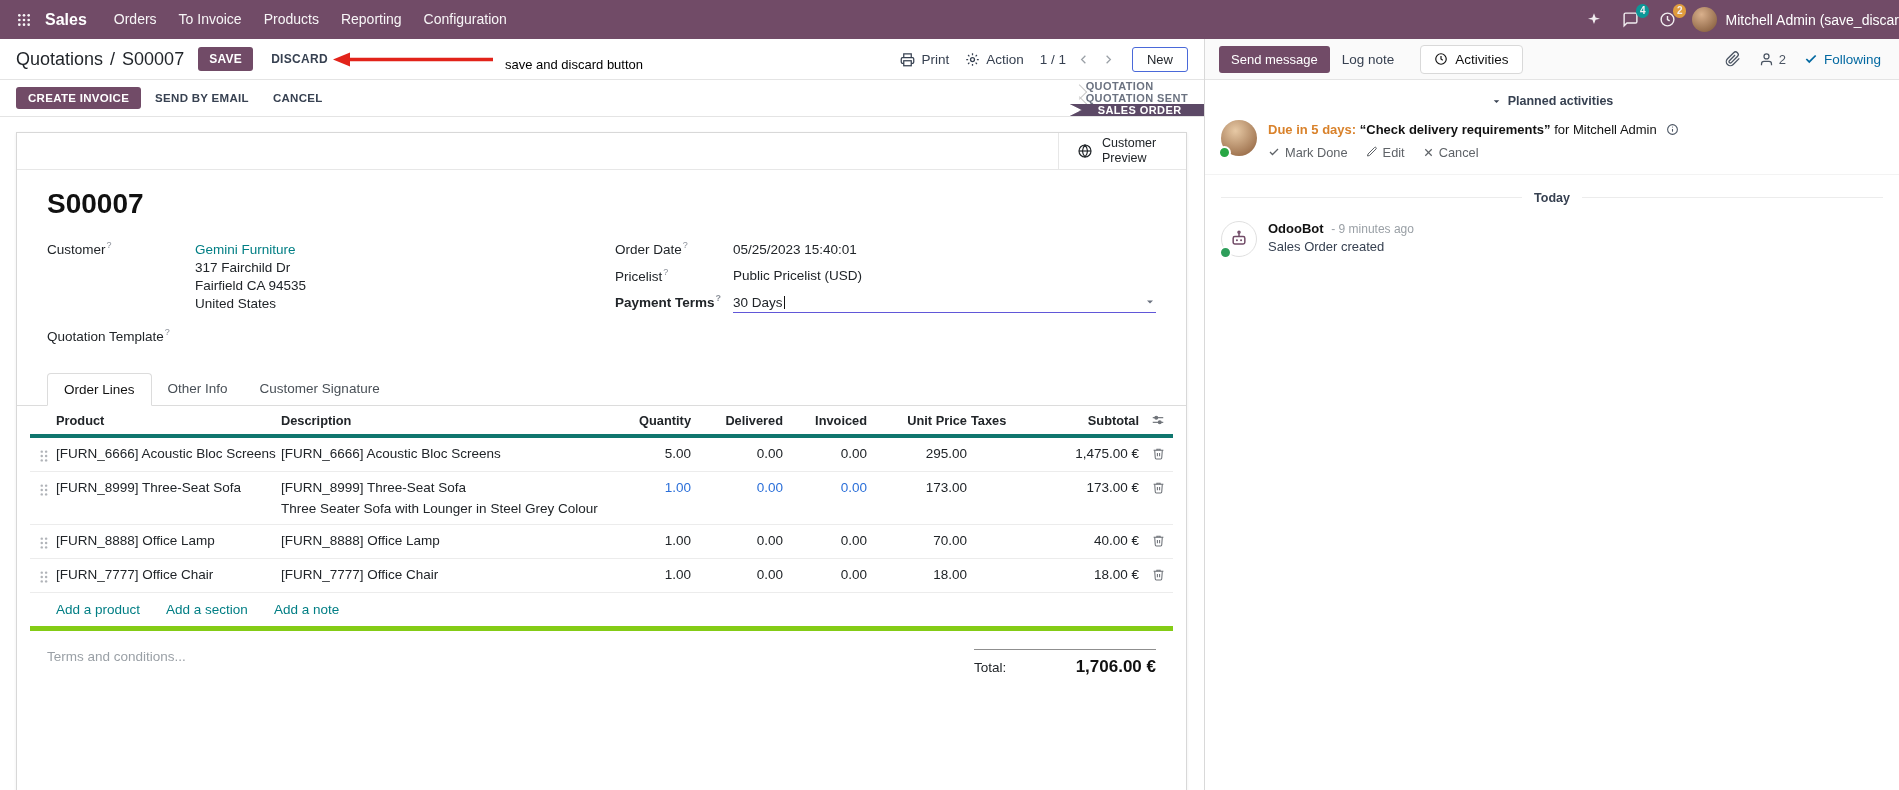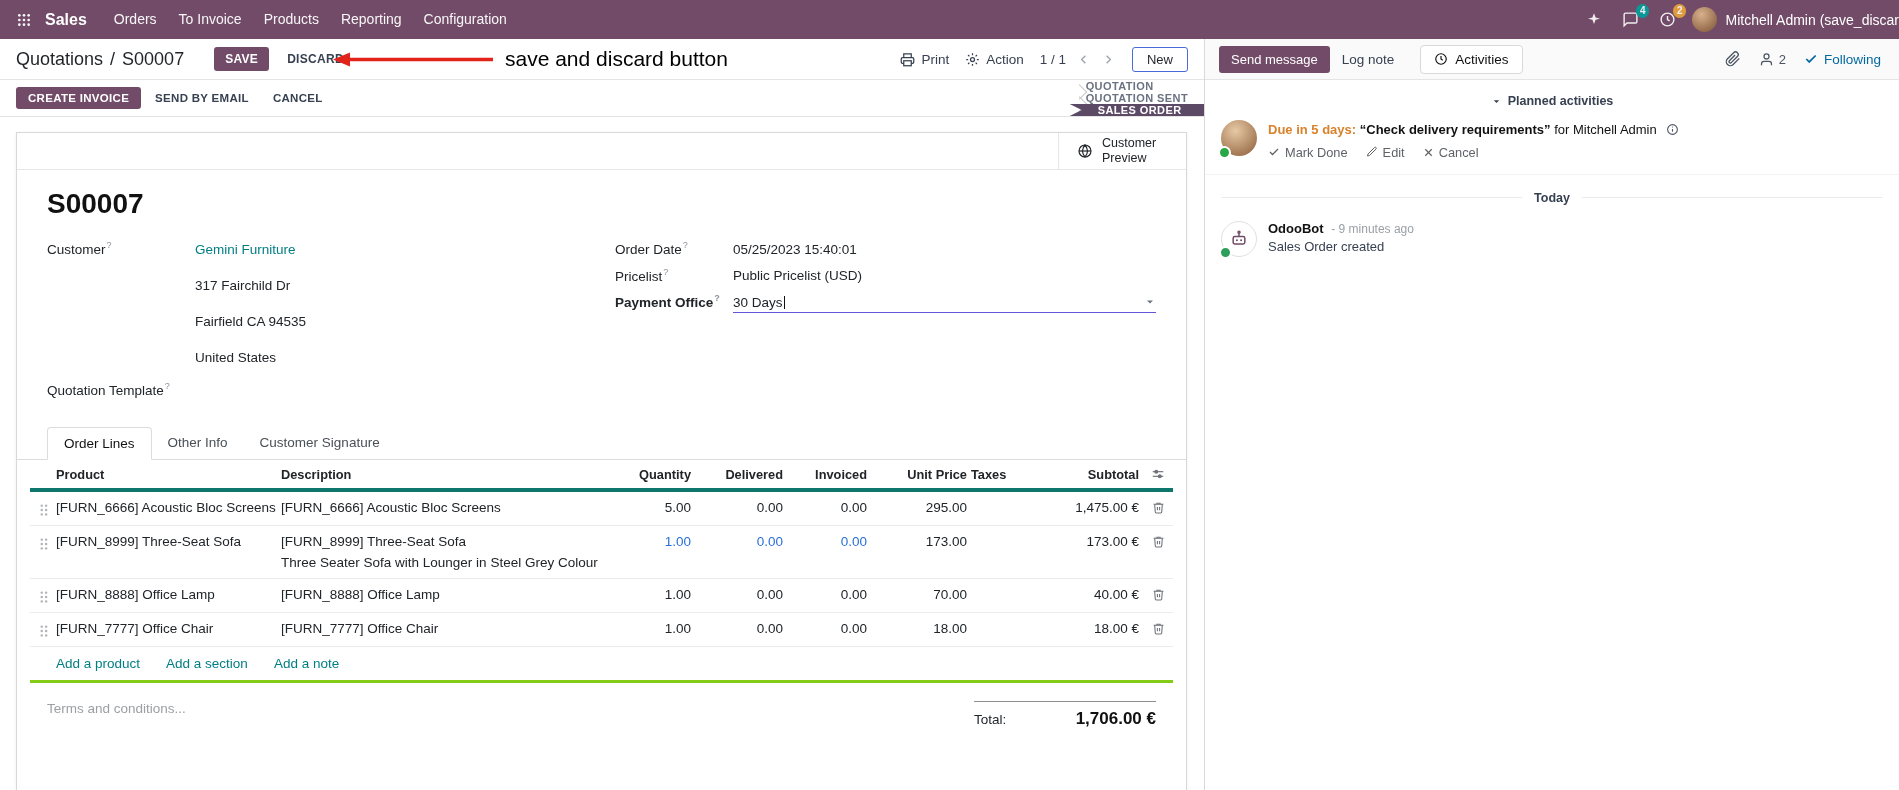--- a/index.html
+++ b/index.html
@@ -41,28 +41,28 @@
   
   .control-bar {
     height:41px; flex:none; display:flex; align-items:center;
     padding:0 16px; border-bottom:1px solid #e4e4e4; background:#fff; position:relative;
   }
   .breadcrumb { font-size:18px; color:#1f2328; display:flex; gap:7px; align-items:baseline; margin-right:14px; }
   .bc-link { cursor:pointer; }
   .btn-save {
     background:#714B67; color:#fff; border:none; border-radius:3px;
     padding:5px 11px; font-size:12px; font-weight:700; letter-spacing:.3px;
-    cursor:pointer; font-family:inherit;margin-left:16px;
+    cursor:pointer; font-family:inherit;
   }
   .btn-discard {
     background:none; border:none; color:#374151; font-size:12px; font-weight:700;
     letter-spacing:.3px; padding:5px 10px; margin-left:8px; cursor:pointer; font-family:inherit;
   }
   .arrow-anno { position:absolute; left:333px; top:11px; pointer-events:none; }
-  .anno-label { position:absolute; left:505px; top:8px; font-size:21px; color:#000; white-space:nowrap; }
+  .anno-label { position:absolute; left:505px; top:18px; font-size:13px; color:#000; white-space:nowrap; }
   .cp-right { margin-left:auto; display:flex; align-items:center; gap:16px; color:#374151; }
   .cp-btn { display:flex; align-items:center; gap:6px; font-size:13.5px; cursor:pointer;
     background:none; border:none; color:#374151; font-family:inherit; }
   .pager { display:flex; align-items:center; gap:10px; font-size:13.5px; }
   .pager-chev { color:#9aa0a6; display:flex; cursor:pointer; }
   .btn-new {
     background:#fff; border:1px solid #4a69d9; color:#1f2328; border-radius:3px;
     padding:4px 14px; font-size:13px; cursor:pointer; font-family:inherit;
   }
 
@@ -103,21 +103,21 @@
   .sheet-top { padding:12px 30px 0; }
   .doc-title { font-size:28px; font-weight:600; color:#111; margin:6px 0 20px; }
   .fields { display:flex; }
   .col-left { width:560px; }
   .col-right { flex:1; padding-left:8px; }
   .frow { display:flex; margin-bottom:10px; font-size:13.5px; align-items:baseline; }
   .flabel { width:148px; flex:none; color:#212529; }
   .col-right .flabel { width:118px; }
   sup.help { color:#8a8f98; font-size:9px; margin-left:1px; }
   .link { color:#017E84; cursor:pointer; }
-  .fvalue-stack { display:flex; flex-direction:column; gap:21px; }
+  .fvalue-stack { display:flex; flex-direction:column; gap:3px; }
   .addr-line { color:#212529; }
   .qt-row { margin-top:16px; }
   .pt-label { font-weight:700; }
   .pt-value { flex:1; max-width:430px; display:flex; align-items:center; justify-content:space-between;
     border-bottom:1px solid #6157D8; padding-bottom:2px; cursor:text; }
   .text-cursor { display:inline-block; width:1px; height:13px; background:#111; margin-left:1px; vertical-align:-2px; }
   .dd-caret { color:#6b7280; display:flex; cursor:pointer; }
 
   .tabs-wrap { display:flex; margin-top:20px; border-bottom:1px solid #dcdcdc; padding:0 30px; }
   .tab { padding:8px 16px; font-size:13.5px; color:#495057; cursor:pointer; margin-bottom:-1px; }
@@ -129,21 +129,21 @@
     grid-template-columns: 26px 225px 1fr 84px 92px 84px 100px 60px 112px 30px;
     align-items:start; border-bottom:1px solid #ececec; padding:8px 0; font-size:13.5px; }
   .ohead { border-bottom:4px solid #0f766e; font-weight:700; font-size:12.8px; color:#212529; padding:7px 0 6px; }
   .num { text-align:right; padding-right:4px; }
   .cell-handle { color:#b0b3b8; display:flex; justify-content:center; padding-top:3px; cursor:grab; }
   .cell-trash { display:flex; justify-content:center; color:#6f7379; cursor:pointer; padding-top:1px; }
   .cell-sort { display:flex; justify-content:center; color:#6f7379; cursor:pointer; }
   .desc2 { margin-top:6px; }
   .desc2:empty { display:none; }
   .hl { color:#2B6FD9; }
-  .add-links { display:flex; gap:26px; padding:9px 0 9px 26px; border-bottom:3px solid #84cc16; font-size:13.5px; }
+  .add-links { display:flex; gap:26px; padding:9px 0 9px 26px; border-bottom:5px solid #84cc16; font-size:13.5px; }
   .add-link { color:#017E84; cursor:pointer; }
 
   .card-footer { display:flex; justify-content:space-between; padding:18px 16px 0 30px; flex:1; }
   .terms { color:#9aa0a6; cursor:text; }
   .total-box { width:182px; margin-right:14px; border-top:1px solid #8f8f8f; padding-top:7px;
     display:flex; justify-content:space-between; align-items:baseline; height:fit-content; }
   .total-label { font-size:13.5px; }
   .total-value { font-size:17px; font-weight:700; color:#111; }
 
   
@@ -352,21 +352,21 @@
             <div class="col-right">
               <div class="frow">
                 <span class="flabel"><span>Order Date</span><sup class="help">?</sup></span>
                 <span>05/25/2023 15:40:01</span>
               </div>
               <div class="frow">
                 <span class="flabel"><span>Pricelist</span><sup class="help">?</sup></span>
                 <span>Public Pricelist (USD)</span>
               </div>
               <div class="frow">
-                <span class="flabel pt-label"><span>Payment Office</span><sup class="help">?</sup></span>
+                <span class="flabel pt-label"><span>Payment Terms</span><sup class="help">?</sup></span>
                 <span class="pt-value">
                   <span><span>30 Days</span><span class="text-cursor"></span></span>
                   <span class="dd-caret">
                     <svg width="12" height="12" viewBox="0 0 24 24" fill="currentColor">
                         <path d="M6 9l6 6 6-6z"></path>
                       </svg>
                   </span>
                 </span>
               </div>
             </div>

